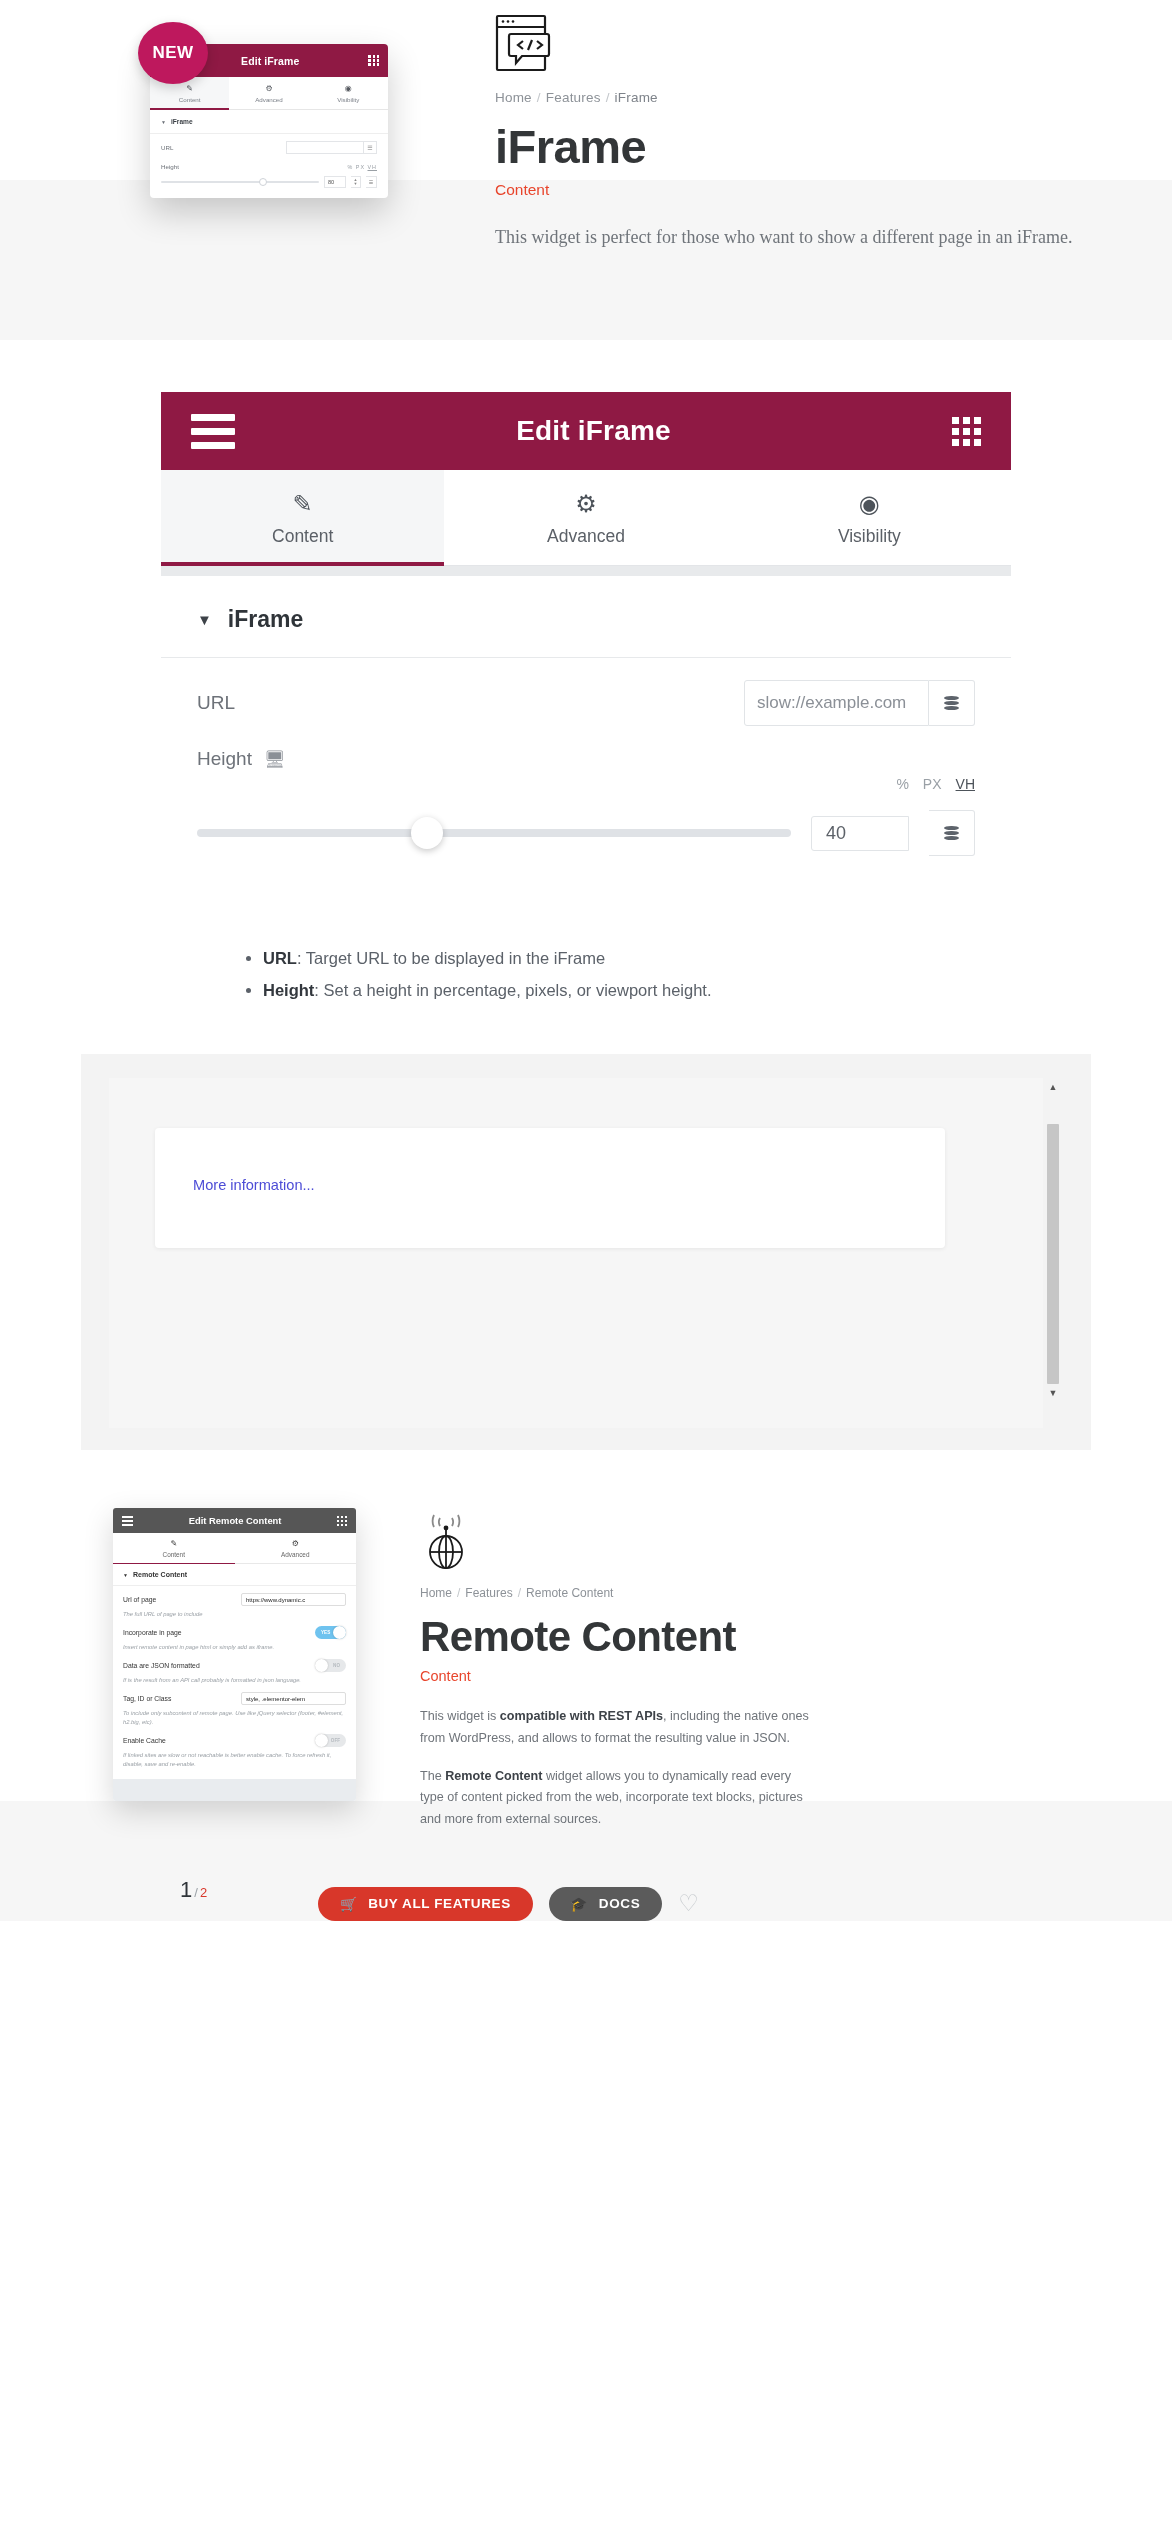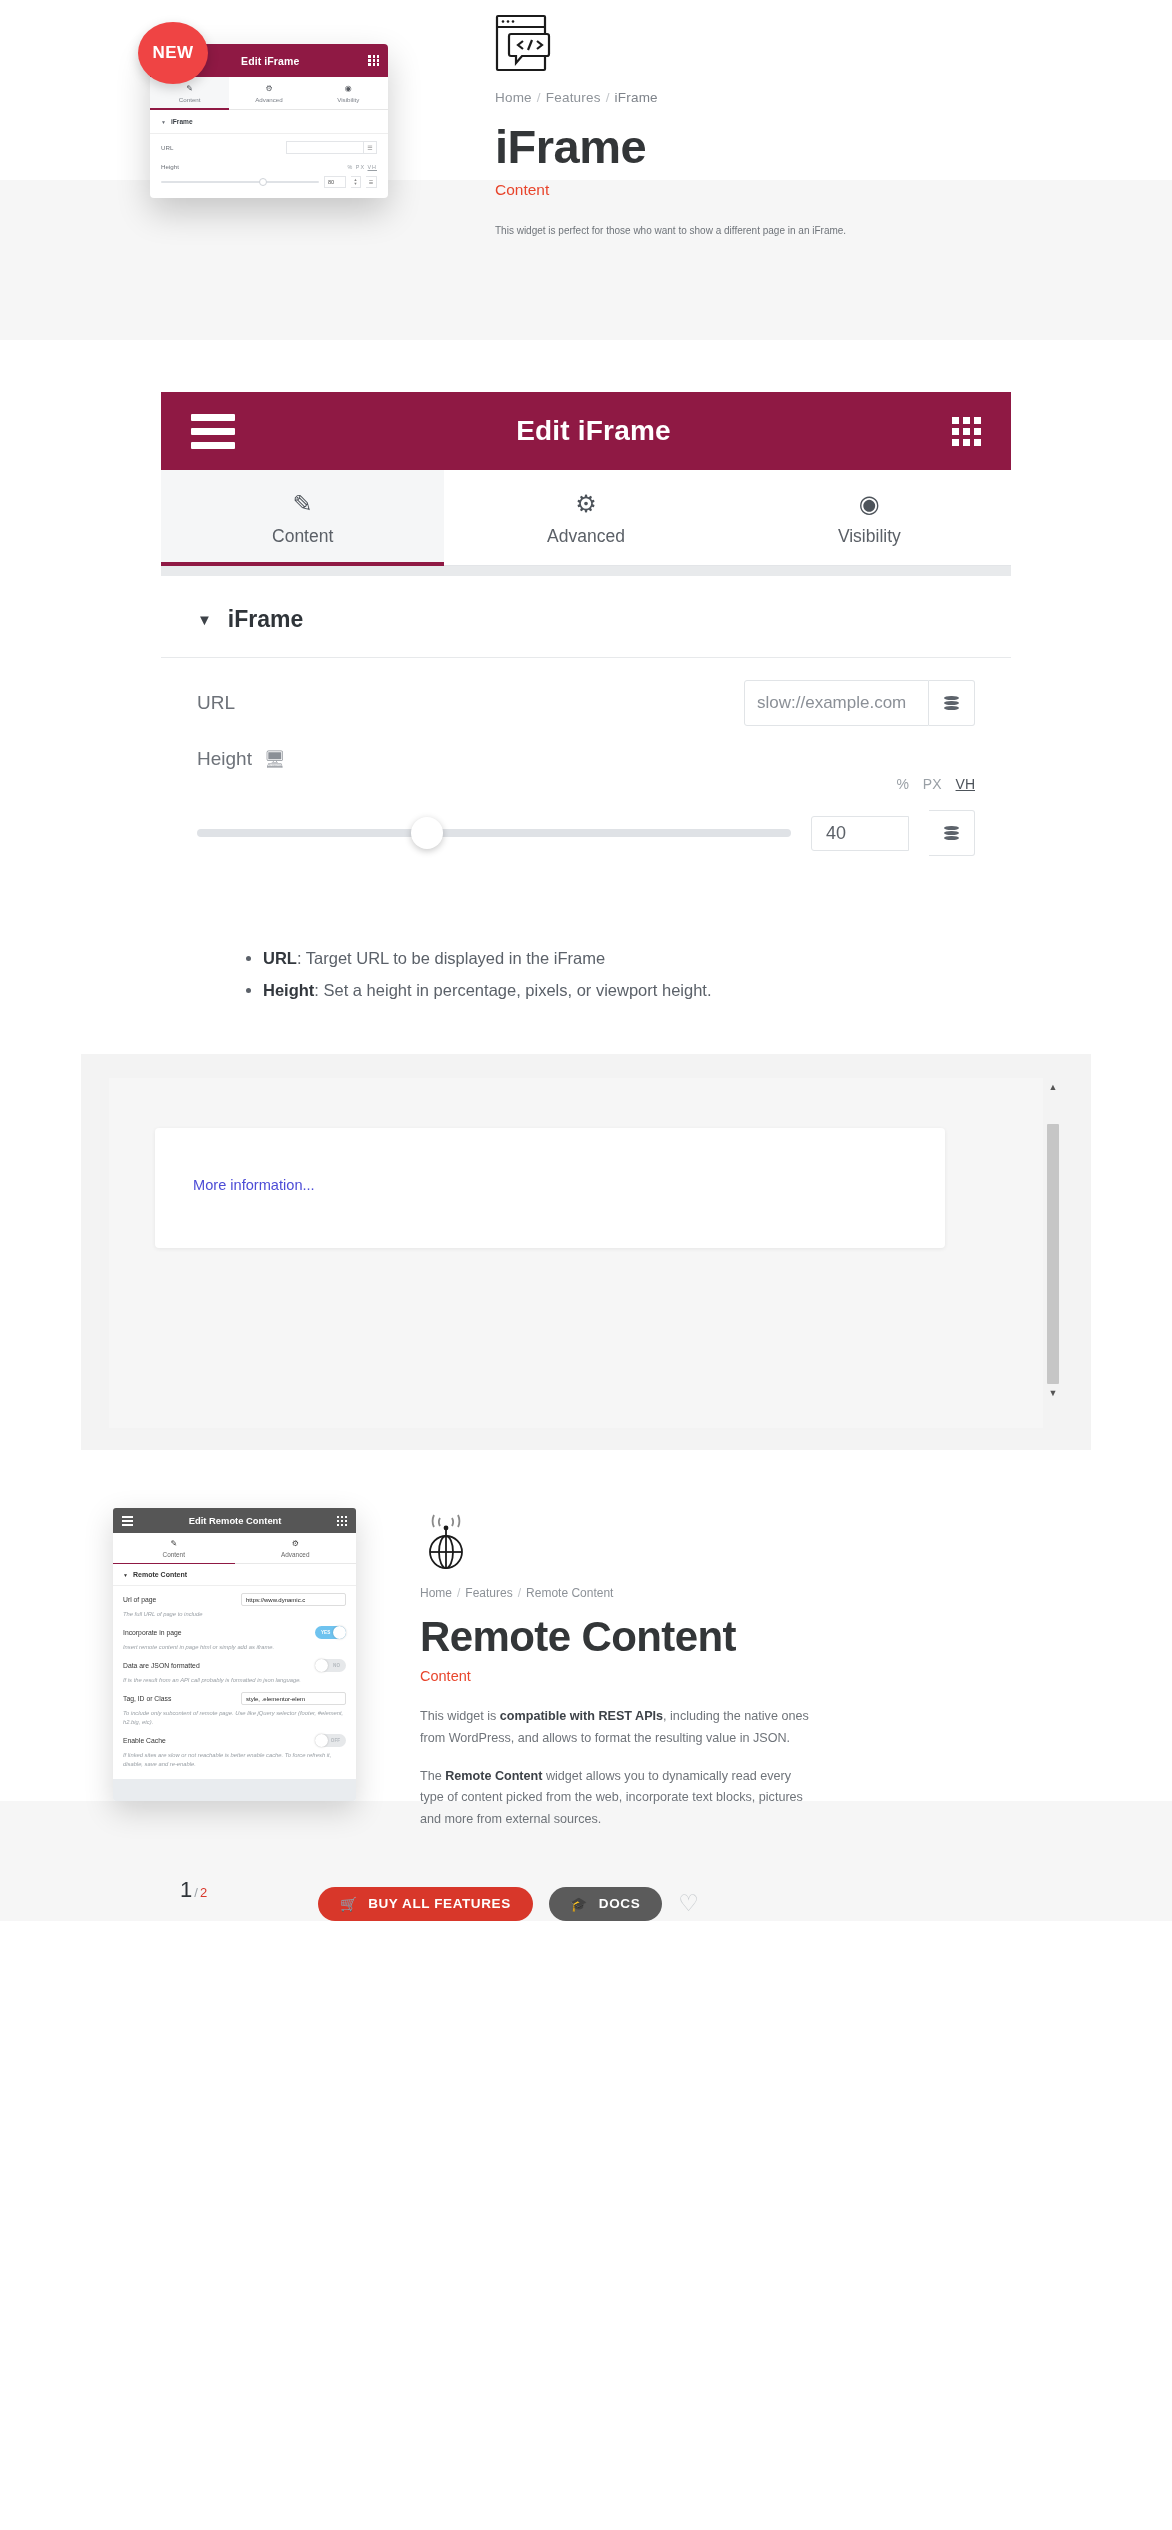--- a/index.html
+++ b/index.html
@@ -69,38 +69,38 @@
   .mc-track { flex:1; height:2.5px; background:#dfe2e6; border-radius:2px; position:relative; }
   .mc-knob { position:absolute; left:62%; top:-3px; width:8px; height:8px; border-radius:50%; background:#fff; border:1px solid #cfd3d8; }
   .mc-num { width:22px; height:12px; border:1px solid #e3e5e8; font-size:5.6px; display:flex; align-items:center; padding-left:3px; color:#555; }
   .mc-spin { width:10px; height:12px; border:1px solid #e3e5e8; border-left:0; display:flex; flex-direction:column; align-items:center; justify-content:center; font-size:4px; color:#888; line-height:1; }
   .mc-db { width:11px; height:12px; border:1px solid #e3e5e8; border-left:0; display:flex; align-items:center; justify-content:center; font-size:5px; color:#777; }
 
   .new-badge {
     position:absolute;
     left:-12px; top:22px;
     width:70px; height:62px;
-    background:#ef4444;
+    background:#be185d;
     border-radius:50%;
     display:flex; align-items:center; justify-content:center;
     color:#fff; font-weight:700; font-size:17px; letter-spacing:.5px;
     box-shadow:0 4px 12px rgba(0,0,0,.18);
     z-index:4;
   }
 
   
   .hero-text { padding-left: 95px; padding-top: 14px; }
   .hero-icon { width: 56px; height: 62px; margin-bottom: 14px; }
   .crumb { font-size:13.5px; color:#8d9298; letter-spacing:.2px; margin-bottom:18px; }
   .crumb a { color:#8d9298; text-decoration:none; }
   .crumb .sep { color:#c3c7cb; margin:0 5px; }
   .crumb .cur { color:#7e838a; }
   h1.page-title { font-size:47px; line-height:1.02; color:#333638; font-weight:700; letter-spacing:-.5px; margin-bottom:10px; }
   .page-sub { font-size:15.5px; color:#e8452c; margin-bottom:24px; }
-  .page-desc { font-size:10px; color:#6f747a; line-height:1.6; }
+  .page-desc { font-size:18px; color:#6f747a; line-height:1.6;font-family:Liberation Serif, serif; }
 
   
   .panel-area { width:1172px; background:#fff; padding-top:52px; }
   .panel {
     width:850px; margin:0 auto;
     background:#fff;
   }
   .panel-bar {
     height:78px; background:#8f1944;
     display:flex; align-items:center; justify-content:space-between;

